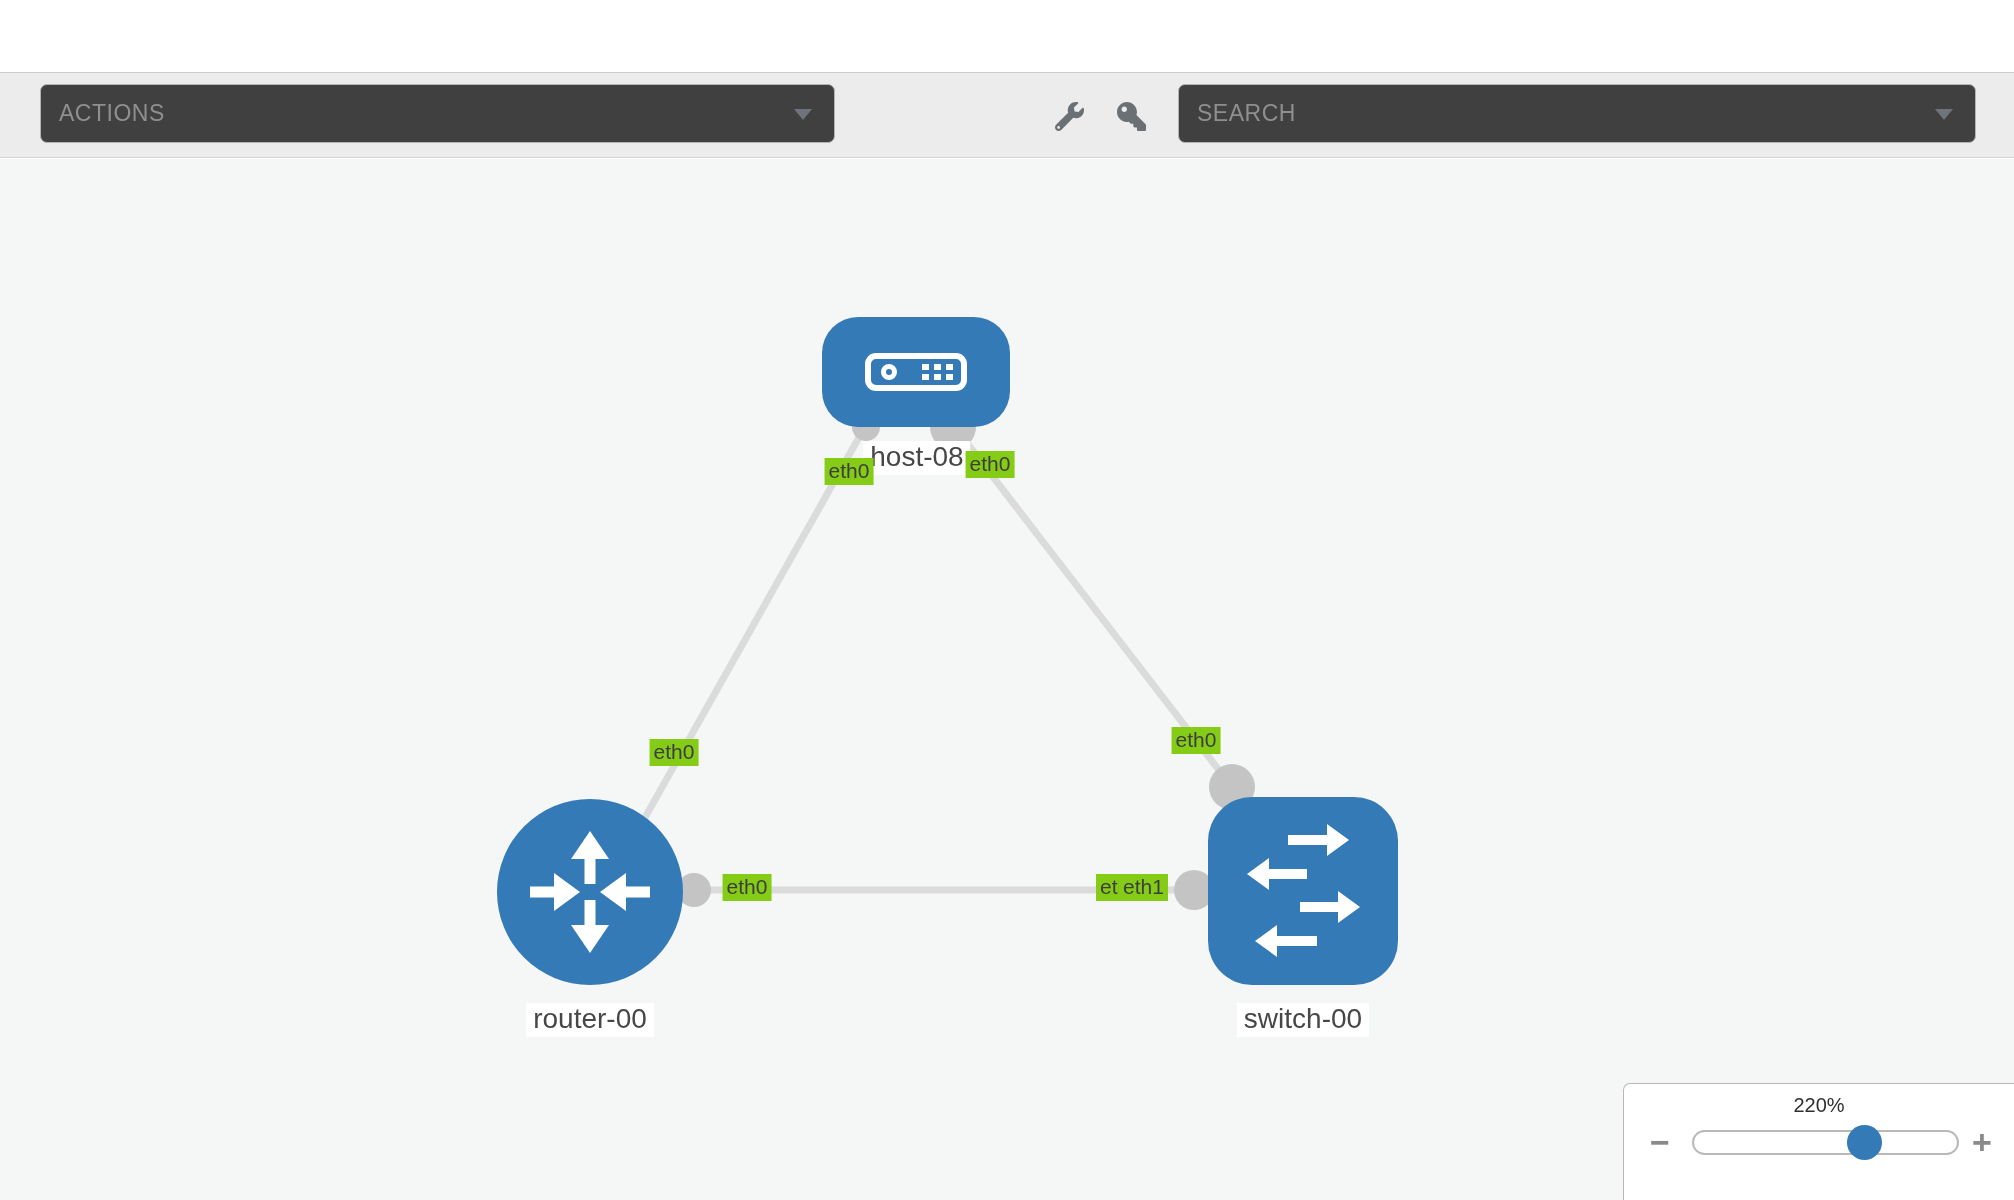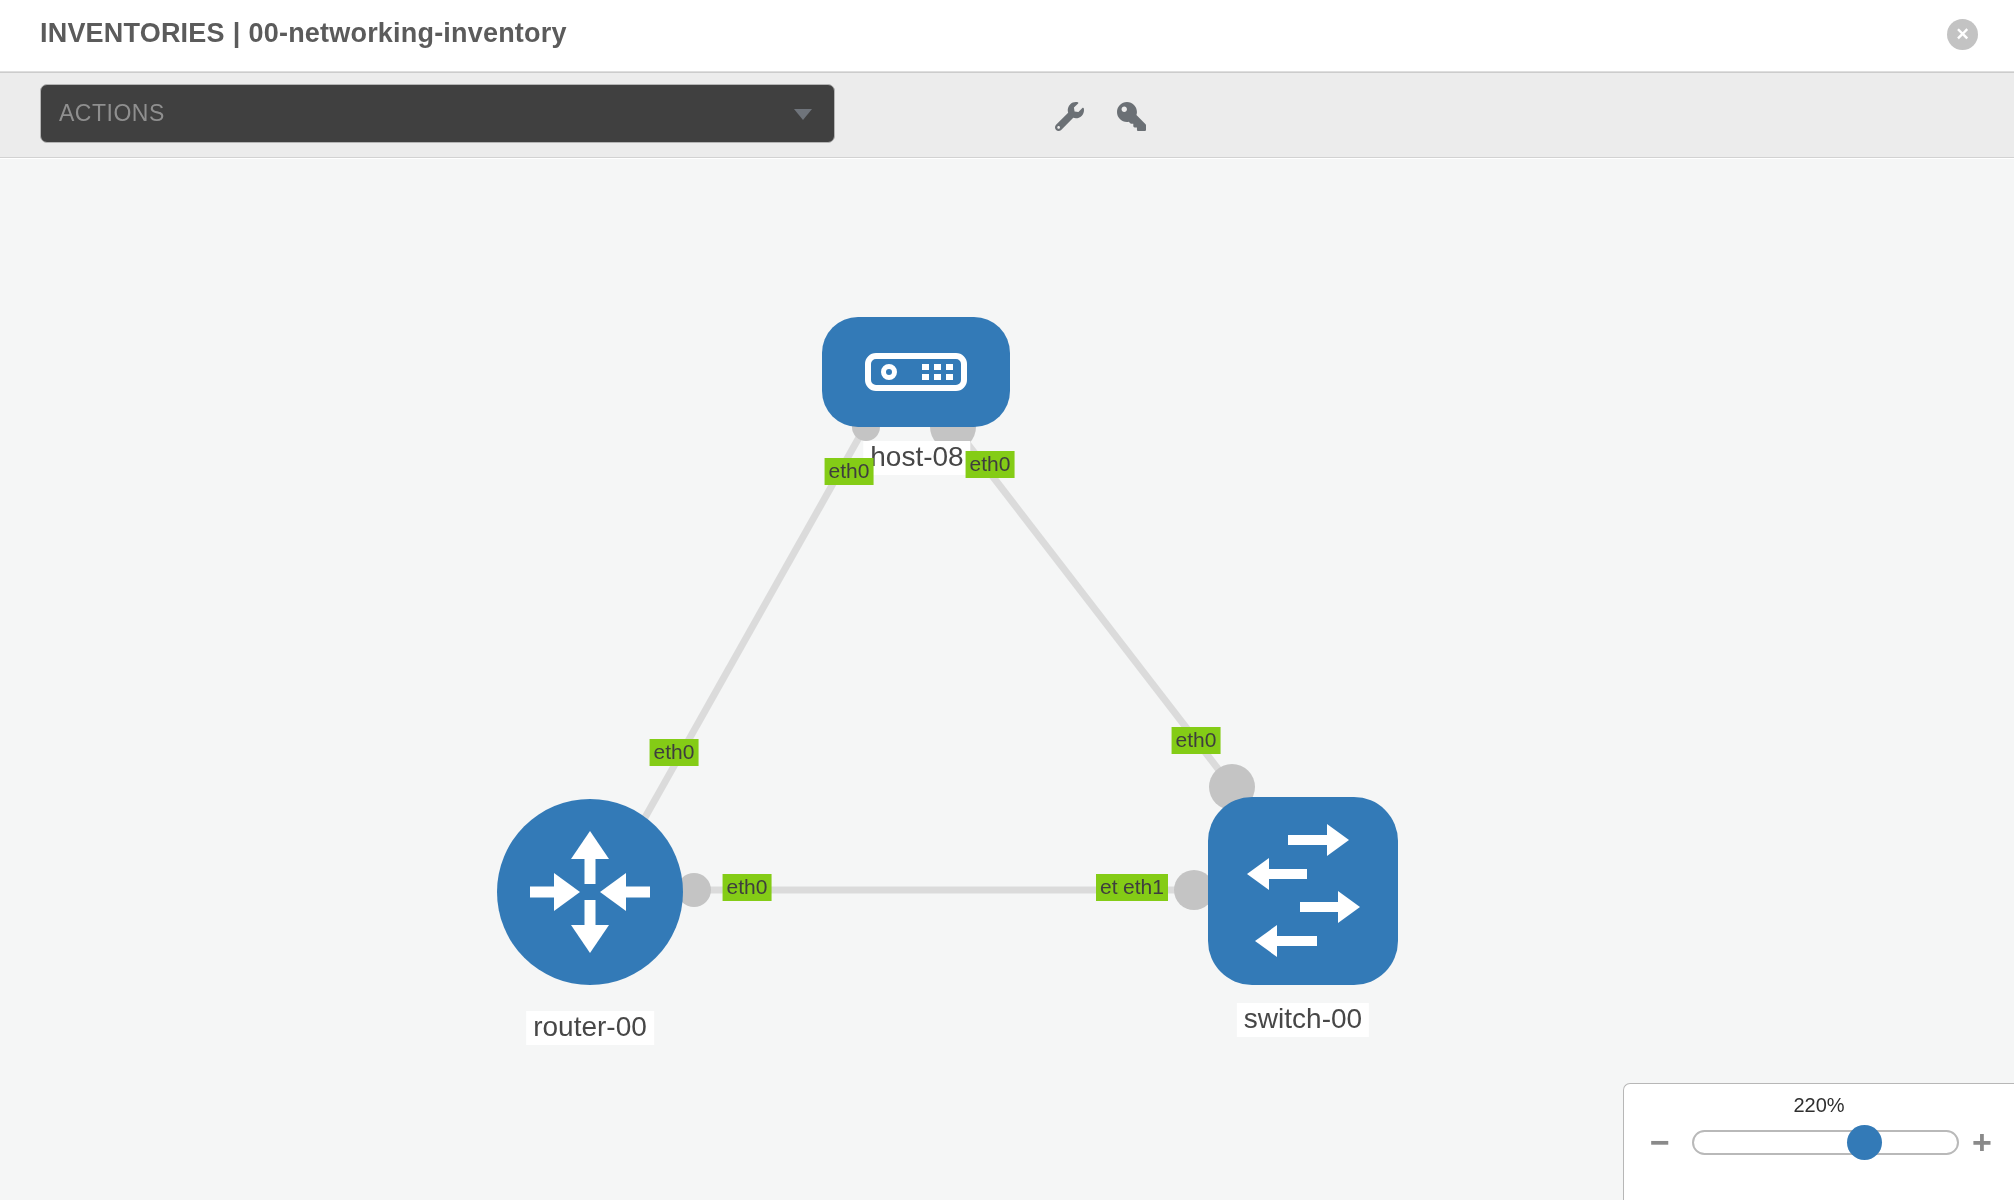--- a/index.html
+++ b/index.html
@@ -56,46 +56,44 @@
   .zoom-track{position:absolute;left:68px;top:46px;width:267px;height:25px;background:#ffffff;
           border:2px solid #b9b9b9;border-radius:14px;box-sizing:border-box;cursor:pointer;}
   .zoom-thumb{position:absolute;left:223px;top:41px;width:35px;height:35px;border-radius:50%;
           background:#337ab7;cursor:grab;}
 </style>
 </head>
 <body>
 
 <div class="app">
 
-  <div class="hdr">
-    <div class="hdr-title">
-      <span>INVENTORIES</span><span>|</span><span>00-networking-inventory</span>
-    </div>
-    <div class="close-btn">✕</div>
-  </div>
 
   <div class="tbar">
     <div class="select-box actions-box">
       <span class="lbl">ACTIONS</span>
       <span class="caret"></span>
     </div>
 
     <div class="tool-icon wrench-pos">
       <svg width="29" height="29" viewBox="0 0 512 512">
           <path fill="#6b7075" d="M507.73 109.1c-2.24-9.03-13.54-12.09-20.12-5.51l-74.36 74.36-67.88-11.31-11.31-67.88 74.36-74.36c6.62-6.62 3.43-17.9-5.66-20.16-47.38-11.74-99.55.91-136.58 37.93-39.64 39.64-50.55 97.1-34.05 147.2L18.74 402.76c-24.99 24.99-24.99 65.51 0 90.5 24.99 24.99 65.51 24.99 90.5 0l213.21-213.21c50.12 16.71 107.47 5.68 147.37-34.22 37.07-37.07 49.7-89.32 37.91-136.73zM64 472c-13.25 0-24-10.75-24-24 0-13.26 10.75-24 24-24s24 10.74 24 24c0 13.25-10.75 24-24 24z"></path>
         </svg>
     </div>
     <div class="tool-icon key-pos">
       <svg width="29" height="29" viewBox="0 0 512 512">
           <g transform="translate(512,0) scale(-1,1)">
             <path fill="#6b7075" d="M512 176.001C512 273.203 433.202 352 336 352c-11.22 0-22.19-1.062-32.827-3.069l-24.012 27.014A23.999 23.999 0 0 1 261.223 384H224v40c0 13.255-10.745 24-24 24h-40v40c0 13.255-10.745 24-24 24H24c-13.255 0-24-10.745-24-24v-78.059c0-6.365 2.529-12.47 7.029-16.971l161.802-161.802C163.108 213.814 160 195.271 160 176 160 78.798 238.797.001 335.999 0 433.488-.001 512 78.511 512 176.001zM336 128c0 26.51 21.49 48 48 48s48-21.49 48-48-21.49-48-48-48-48 21.49-48 48z"></path>
           </g>
         </svg>
     </div>
 
+    <div class="select-box search-box">
+      <span class="lbl">SEARCH</span>
+      <span class="caret"></span>
+    </div>
   </div>
 
   <div class="canvas">
     <svg class="topo" width="2014" height="1041">
 
       <g stroke="#dbdbdb" stroke-width="7">
         <line x1="866" y1="266" x2="598" y2="742"></line>
         <line x1="953" y1="266" x2="1232" y2="628"></line>
         <line x1="590" y1="731" x2="1303" y2="731"></line>
       </g>
@@ -147,21 +145,21 @@
             <polygon points="-34,-33 -34,-1 -56,-17"></polygon>
           <rect x="-3" y="11" width="38" height="10"></rect>
             <polygon points="35,0 35,32 57,16"></polygon>
           <rect x="-26" y="45" width="40" height="10"></rect>
             <polygon points="-26,34 -26,66 -48,50"></polygon>
         </g>
       </g>
     </svg>
 
     <div class="nlabel" style="left:917px;top:282px;">host-08</div>
-    <div class="nlabel" style="left:590px;top:844px;margin-top:8px;">router-00</div>
+    <div class="nlabel" style="left:590px;top:844px;">router-00</div>
     <div class="nlabel" style="left:1303px;top:844px;">switch-00</div>
 
     <div class="plabel center" style="left:849px;top:299px;">eth0</div>
     <div class="plabel center" style="left:990px;top:292px;">eth0</div>
     <div class="plabel center" style="left:674px;top:580px;">eth0</div>
     <div class="plabel center" style="left:1196px;top:568px;">eth0</div>
     <div class="plabel center" style="left:747px;top:715px;">eth0</div>
 
     <div class="plabel" style="left:1096px;top:715px;">eth1</div>
     <div class="plabel" style="left:1119px;top:715px;">eth1</div>

